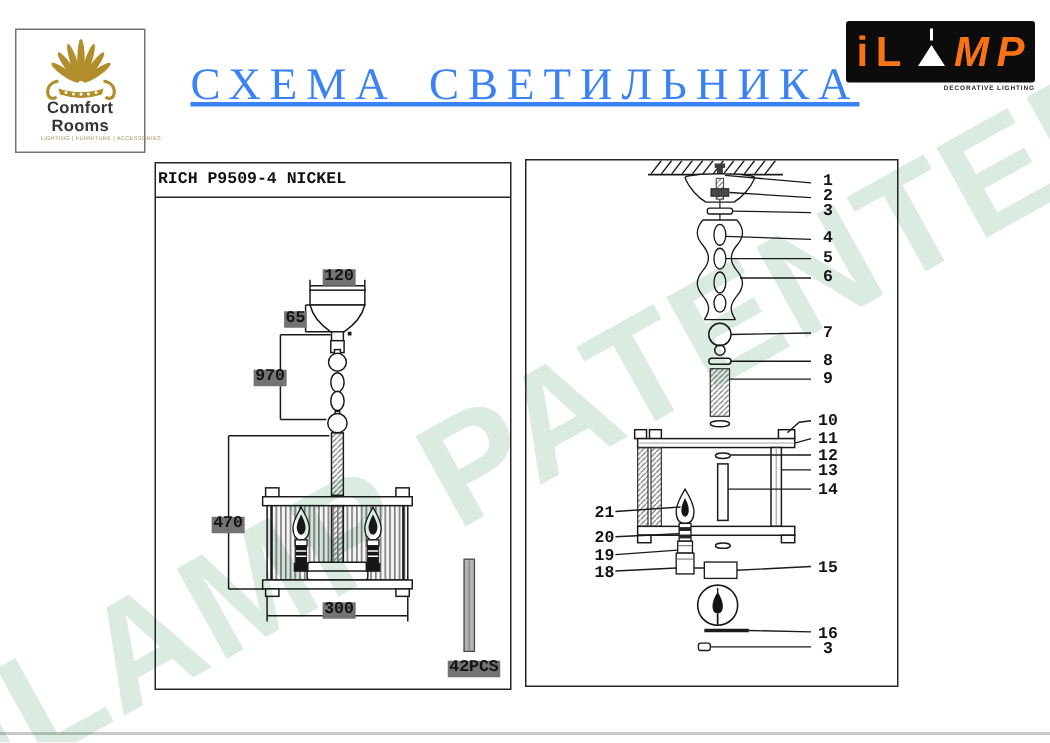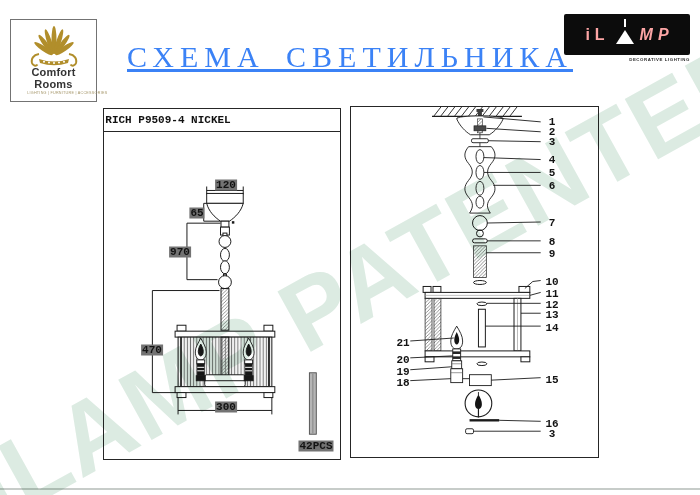--- a/index.html
+++ b/index.html
@@ -14,21 +14,21 @@
   .cr-logo{position:absolute;left:10px;top:19px;width:85px;height:81px;
            border:1px solid #737373;background:#fff;text-align:center;}
   .cr-logo svg{display:block;margin:3px auto 0;}
   .cr-name{font-size:11px;font-weight:bold;color:#343434;letter-spacing:.2px;margin-top:-1px;}
   .cr-tag{font-size:6px;color:#a5966a;letter-spacing:.4px;transform:scale(.62);
           transform-origin:50% 0;white-space:nowrap;margin-top:1px;}
 
   .ilamp{position:absolute;left:564px;top:14px;width:126px;}
   .ilamp-box{width:126px;height:41px;background:#0c0c0c;border-radius:2px;
              display:flex;align-items:center;justify-content:center;gap:6px;}
-  .ilamp-box .lt{color:#fca5a5;font-weight:bold;font-size:16px;letter-spacing:5px;
+  .ilamp-box .lt{color:#f97316;font-weight:bold;font-size:28px;letter-spacing:5px;
                  font-family:"Liberation Sans",sans-serif;line-height:1;padding-left:5px;}
   .ilamp-box .lt2{padding-left:0;font-style:italic;}
   .shade{position:relative;width:0;height:0;margin-top:5px;
          border-left:9px solid transparent;border-right:9px solid transparent;
          border-bottom:14px solid #fff;}
   .cord{position:absolute;left:-1px;top:-11px;width:2px;height:8px;background:#fff;}
   .ilamp-tag{text-align:right;font-size:6px;color:#2b2b2b;letter-spacing:.8px;
              font-weight:bold;transform:scale(.72);transform-origin:100% 0;margin-top:2px;
              white-space:nowrap;}
 

